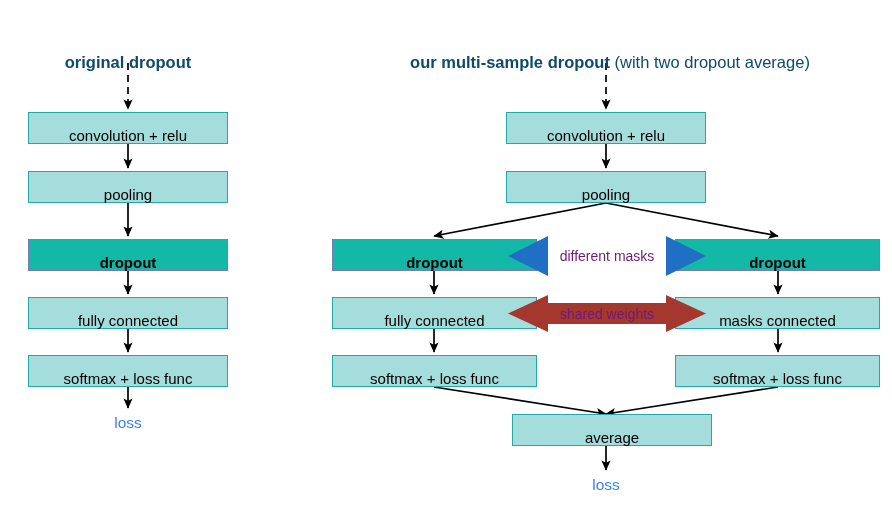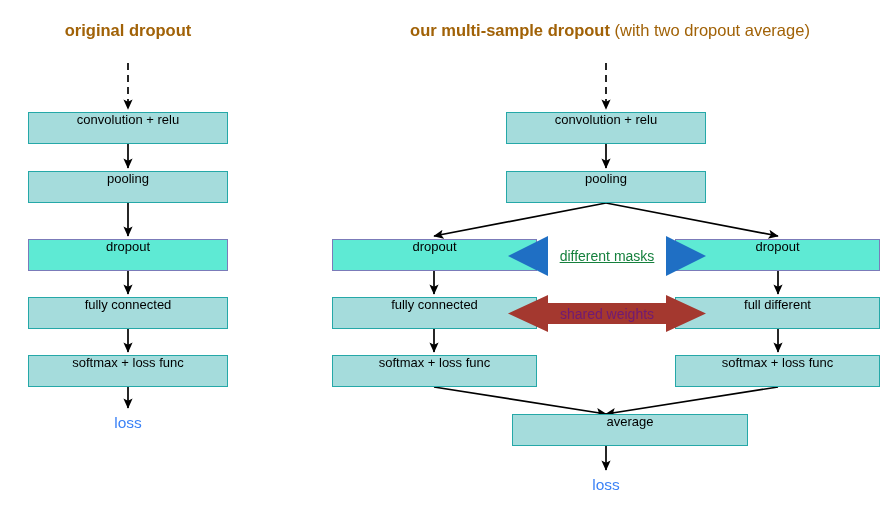--- a/index.html
+++ b/index.html
@@ -24,50 +24,51 @@
     top: 0;
     width: 892px;
     height: 520px;
     pointer-events: none;
   }
 
   
   .title {
     position: absolute;
     font-size: 16.5px;
-    color: #a16207;
-    white-space: nowrap;
-    line-height: 1;
+    color: #0c4a6e;
+    white-space: nowrap;
+    line-height: 1;
+    margin-top: 32px;
   }
   .title .b { font-weight: bold; }
   .title .n { font-weight: normal; }
 
   #title-left  { left: 0px;   top: 22px; width: 256px; text-align: center; }
   #title-right { left: 330px; top: 22px; width: 560px; text-align: center; }
 
   
   .node {
     position: absolute;
     box-sizing: border-box;
     display: flex;
-    align-items: flex-start;
+    align-items: flex-end;
     justify-content: center;
-    font-size: 13px;
+    font-size: 15px;
     color: #000000;
     line-height: 1;
     white-space: nowrap;
   }
   .node.teal {
     background: #a5dcdc;
     border: 1.6px solid #25a8a8;
   }
   .node.purple {
-    background: #5eead4;
+    background: #14b8a6;
     border: 1.6px solid #7b7bb9;
-    font-weight: normal;
+    font-weight: bold;
   }
 
   
   .plain-label {
     position: absolute;
     font-size: 15.5px;
     color: #3b82f6;
     text-align: center;
     line-height: 1;
     white-space: nowrap;
@@ -182,43 +183,43 @@
 
   <div class="node purple" style="left:675px; top:239px; width:205px; height:32px;">
     <span>dropout</span>
   </div>
 
   <div class="node teal" style="left:332px; top:297px; width:205px; height:32px;">
     <span>fully connected</span>
   </div>
 
   <div class="node teal" style="left:675px; top:297px; width:205px; height:32px;">
-    <span>full different</span>
+    <span>masks connected</span>
   </div>
 
   <div class="node teal" style="left:332px; top:355px; width:205px; height:32px;">
     <span>softmax + loss func</span>
   </div>
 
   <div class="node teal" style="left:675px; top:355px; width:205px; height:32px;">
     <span>softmax + loss func</span>
   </div>
 
-  <div class="node teal" style="left:512px; top:414px; width:236px; height:32px;">
+  <div class="node teal" style="left:512px; top:414px; width:200px; height:32px;">
     <span>average</span>
   </div>
 
   <div class="plain-label" style="left:546px; top:477px; width:120px;">loss</div>
 
   <div class="rel-arrow" style="left:508px; top:236px; width:198px; height:40px;">
     <svg viewBox="0 0 198 40" preserveAspectRatio="none" xmlns="http://www.w3.org/2000/svg">
       <path d="M0,20 L40,0 L40,10 L158,10 L158,0 L198,20 L158,40 L158,30 L40,30 L40,40 Z" fill="#1f6fc4"></path>
       <rect x="40" y="10" width="118" height="20" fill="#ffffff"></rect>
     </svg>
-    <span class="rel-text" style="color:#15803d;text-decoration:underline;">different masks</span>
+    <span class="rel-text" style="color:#701a75;">different masks</span>
   </div>
 
   <div class="rel-arrow" style="left:508px; top:295px; width:198px; height:37px;">
     <svg viewBox="0 0 198 37" preserveAspectRatio="none" xmlns="http://www.w3.org/2000/svg">
       <path d="M0,18.5 L40,0 L40,8 L158,8 L158,0 L198,18.5 L158,37 L158,29 L40,29 L40,37 Z" fill="#a4382f"></path>
     </svg>
     <span class="rel-text" style="color:#701a75;">shared weights</span>
   </div>
 
 </div>

